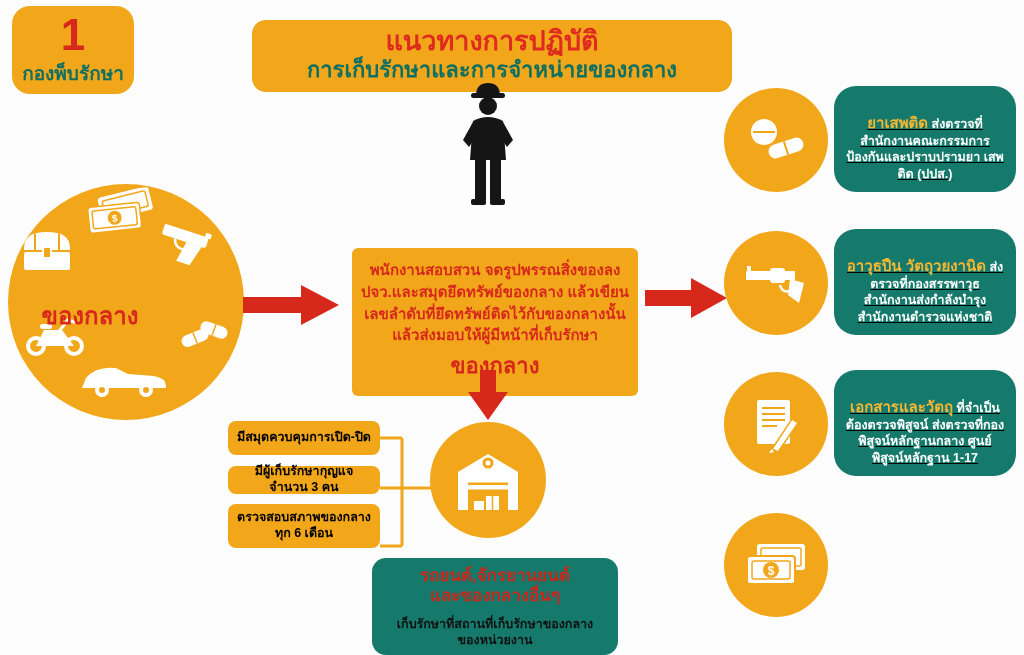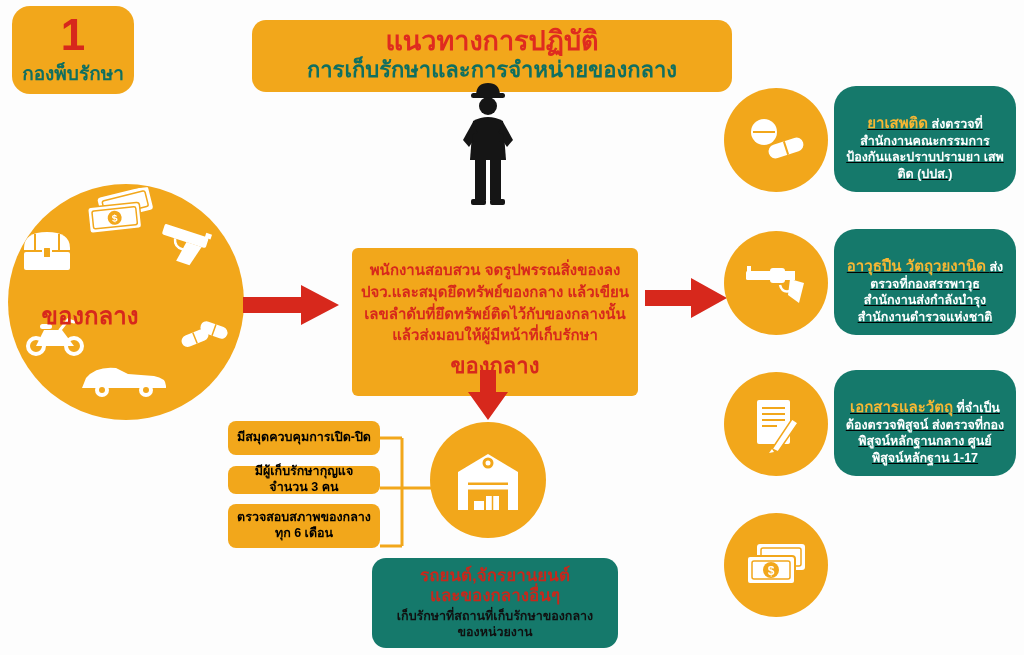--- a/index.html
+++ b/index.html
@@ -50,21 +50,21 @@
 
   
   .warehouse-circle { left:430px; top:422px; width:116px; height:116px; border-radius:50%;
                       display:flex; align-items:center; justify-content:center; }
 
   
   .vehicle-box { left:372px; top:558px; width:246px; min-height:90px; border-radius:14px;
                  padding:8px 8px 7px; text-align:center; }
   .vehicle-title { color:#C8271B; font-size:17px; font-weight:bold; line-height:1.18; white-space:pre-line; }
   .vehicle-text { color:#101010; font-size:12.5px; font-weight:bold; line-height:1.25;
-                  margin-top:3px; white-space:pre-line; }
+                  margin-top:11px; white-space:pre-line; }
 
   
   .right-circle { width:104px; height:104px; border-radius:50%; left:724px;
                   display:flex; align-items:center; justify-content:center; }
   .right-box { left:834px; width:182px; min-height:106px; border-radius:22px;
                padding:10px 10px; display:flex; align-items:flex-end; justify-content:center;text-decoration:underline; }
   .right-box p { text-align:center; color:#ffffff; font-size:12.5px; font-weight:bold;
                  line-height:1.32; overflow-wrap:anywhere; }
   .ri-title { color:#F7B733; font-size:15px; font-weight:bold; }
 

